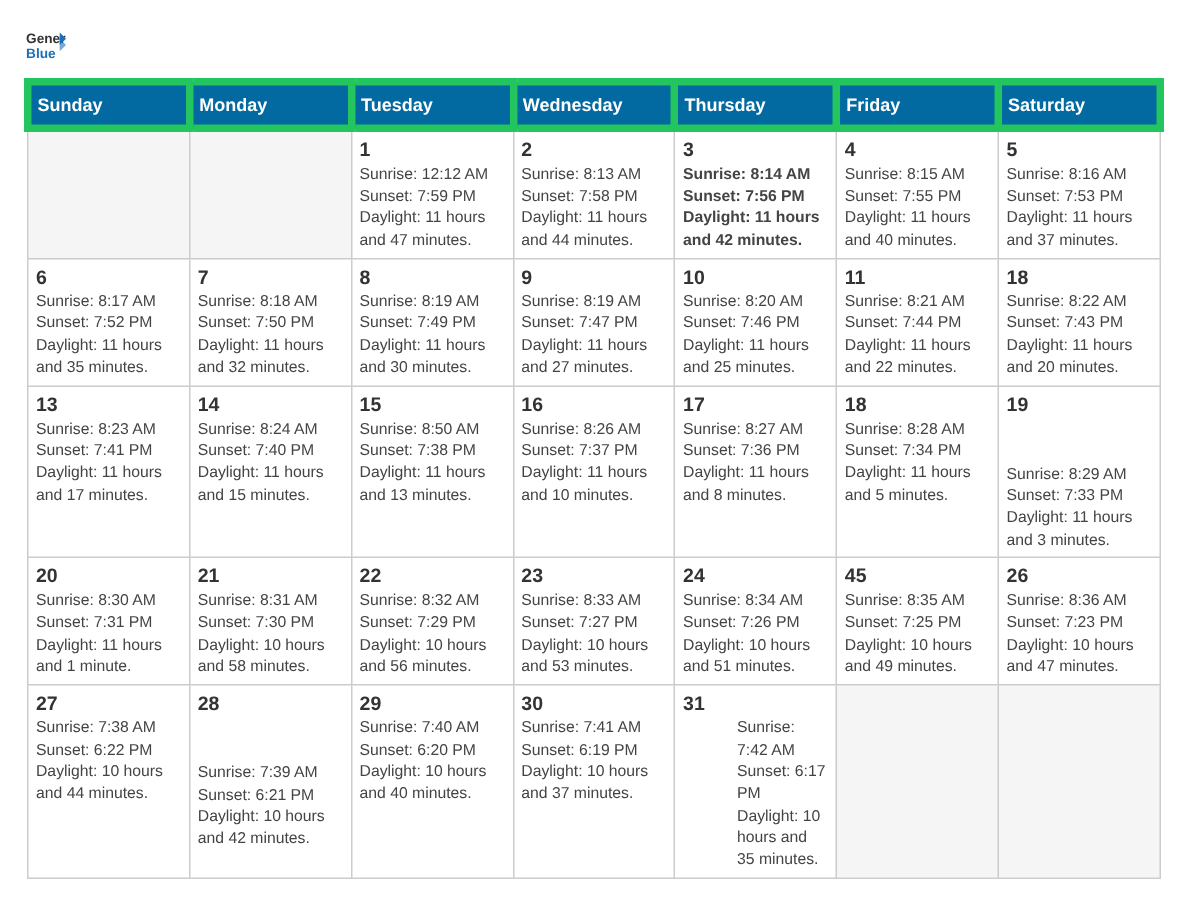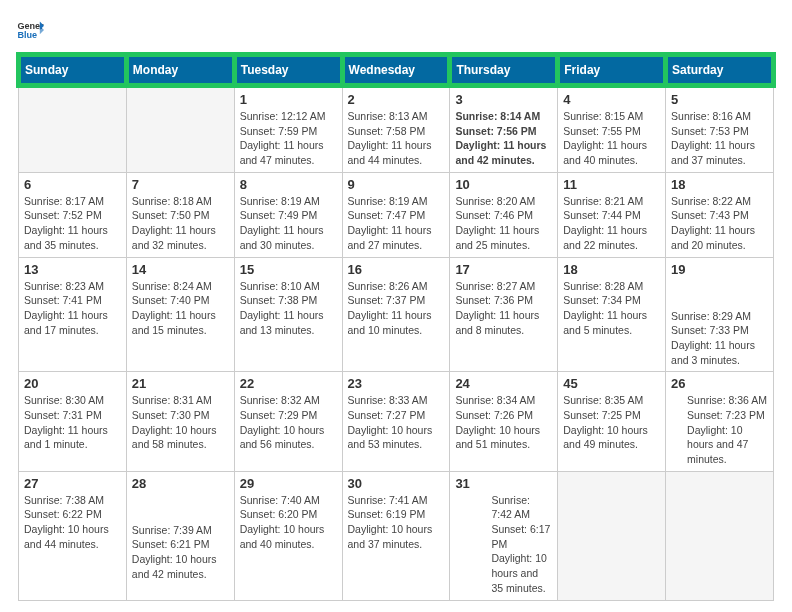--- a/index.html
+++ b/index.html
@@ -192,21 +192,21 @@
 Daylight: 11 hours and 17 minutes.</div>
         </td>
         <td>
           <div class="day-number">14</div>
           <div class="day-info" style="white-space: pre-line;">Sunrise: 8:24 AM
 Sunset: 7:40 PM
 Daylight: 11 hours and 15 minutes.</div>
         </td>
         <td>
           <div class="day-number">15</div>
-          <div class="day-info" style="white-space: pre-line;">Sunrise: 8:10 AM
+          <div class="day-info" style="white-space: pre-line;">Sunrise: 8:50 AM
 Sunset: 7:38 PM
 Daylight: 11 hours and 13 minutes.</div>
         </td>
         <td>
           <div class="day-number">16</div>
           <div class="day-info" style="white-space: pre-line;">Sunrise: 8:26 AM
 Sunset: 7:37 PM
 Daylight: 11 hours and 10 minutes.</div>
         </td>
         <td>
@@ -260,21 +260,21 @@
 Daylight: 10 hours and 51 minutes.</div>
         </td>
         <td>
           <div class="day-number">45</div>
           <div class="day-info" style="white-space: pre-line;">Sunrise: 8:35 AM
 Sunset: 7:25 PM
 Daylight: 10 hours and 49 minutes.</div>
         </td>
         <td>
           <div class="day-number">26</div>
-          <div class="day-info" style="white-space: pre-line; margin-left: 16px;">Sunrise: 8:36 AM
+          <div class="day-info" style="white-space: pre-line;">Sunrise: 8:36 AM
 Sunset: 7:23 PM
 Daylight: 10 hours and 47 minutes.</div>
         </td>
       </tr>
       <tr>
         <td>
           <div class="day-number">27</div>
           <div class="day-info" style="white-space: pre-line;">Sunrise: 7:38 AM
 Sunset: 6:22 PM
 Daylight: 10 hours and 44 minutes.</div>

